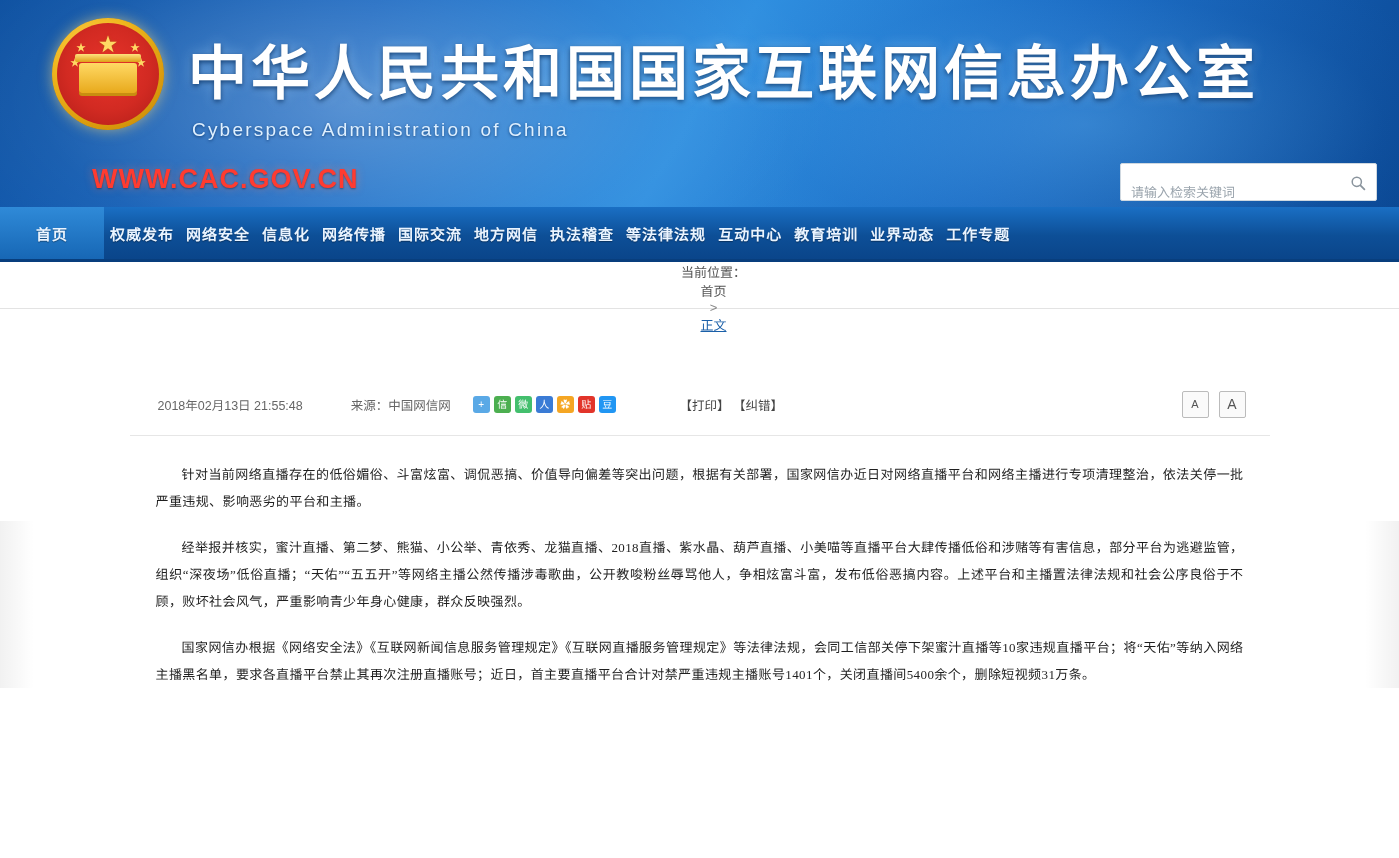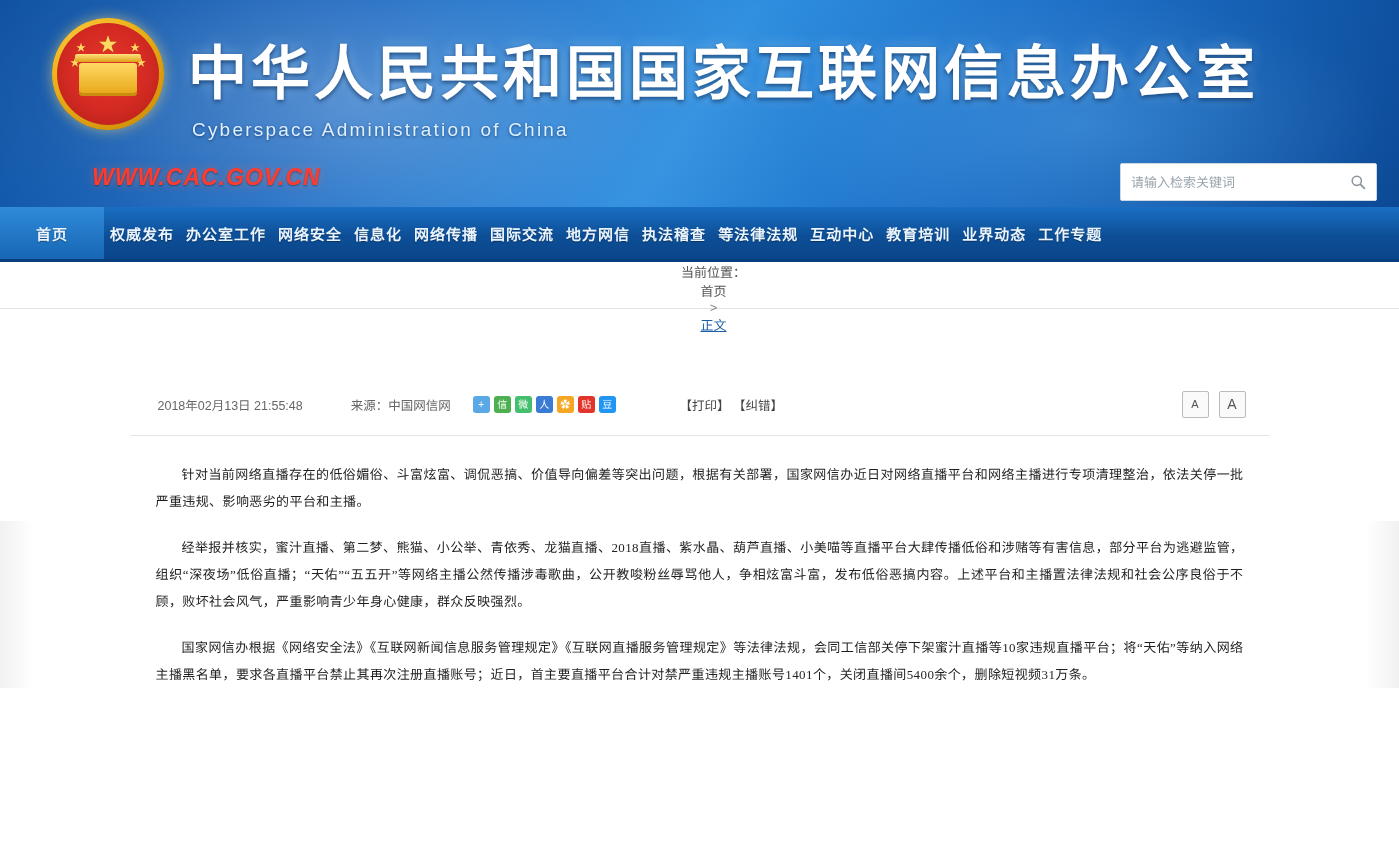--- a/index.html
+++ b/index.html
@@ -122,41 +122,40 @@
     letter-spacing: 2.2px;
     color: #dff0ff;
     text-shadow: 0 1px 3px rgba(0,40,90,0.7);
     white-space: nowrap;
     padding-left: 4px;
   }
   .site-url {
     position: absolute;
     left: 92px;
     top: 164px;
-    font-size: 23px;
+    font-size: 27px;
     font-weight: bold;
-    font-style: italic;
     letter-spacing: 1px;
     color: #ff3b30;
     text-shadow: 0 1px 2px rgba(0,0,0,0.35), 0 0 8px rgba(255,120,90,0.5);
     z-index: 4;
   }
 
   
   .search-box {
     position: absolute;
     right: 22px;
     top: 163px;
     width: 255px;
     height: 36px;
     background: #ffffff;
     border: 1px solid #cfd8e0;
     border-radius: 2px;
     display: flex;
-    align-items: center;
+    align-items: flex-end;
     z-index: 4;
   }
   .search-box input {
     flex: 1;
     border: none;
     outline: none;
     font-size: 13px;
     color: #555;
     padding: 0 10px;
     background: transparent;
@@ -372,23 +371,20 @@
 </div>
 
 <div class="nav">
   <div class="nav-item home">
     <span>首页</span>
   </div>
   <div class="nav-item">
     <span>权威发布</span>
   </div>
   <div class="nav-item">
-    <span>办公室工作</span>
-  </div>
-  <div class="nav-item">
     <span>网络安全</span>
   </div>
   <div class="nav-item">
     <span>信息化</span>
   </div>
   <div class="nav-item">
     <span>网络传播</span>
   </div>
   <div class="nav-item">
     <span>国际交流</span>

